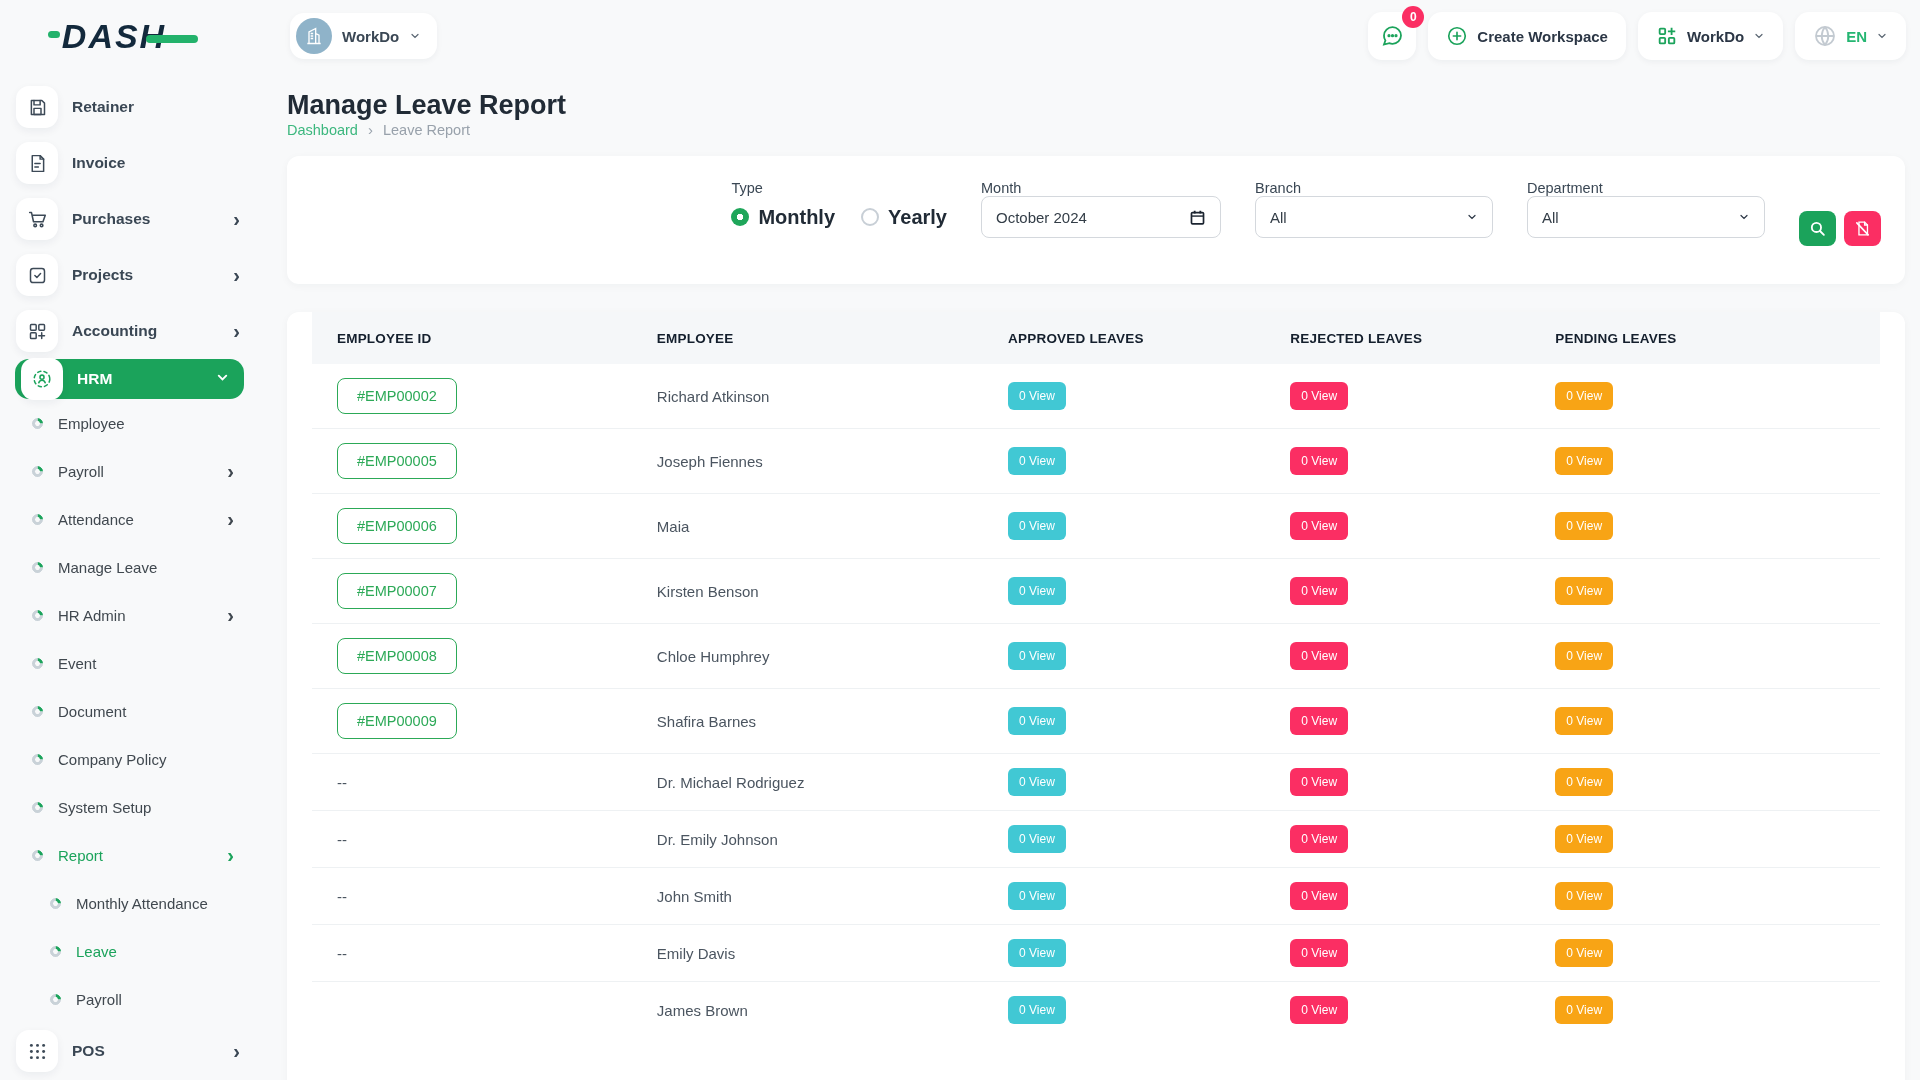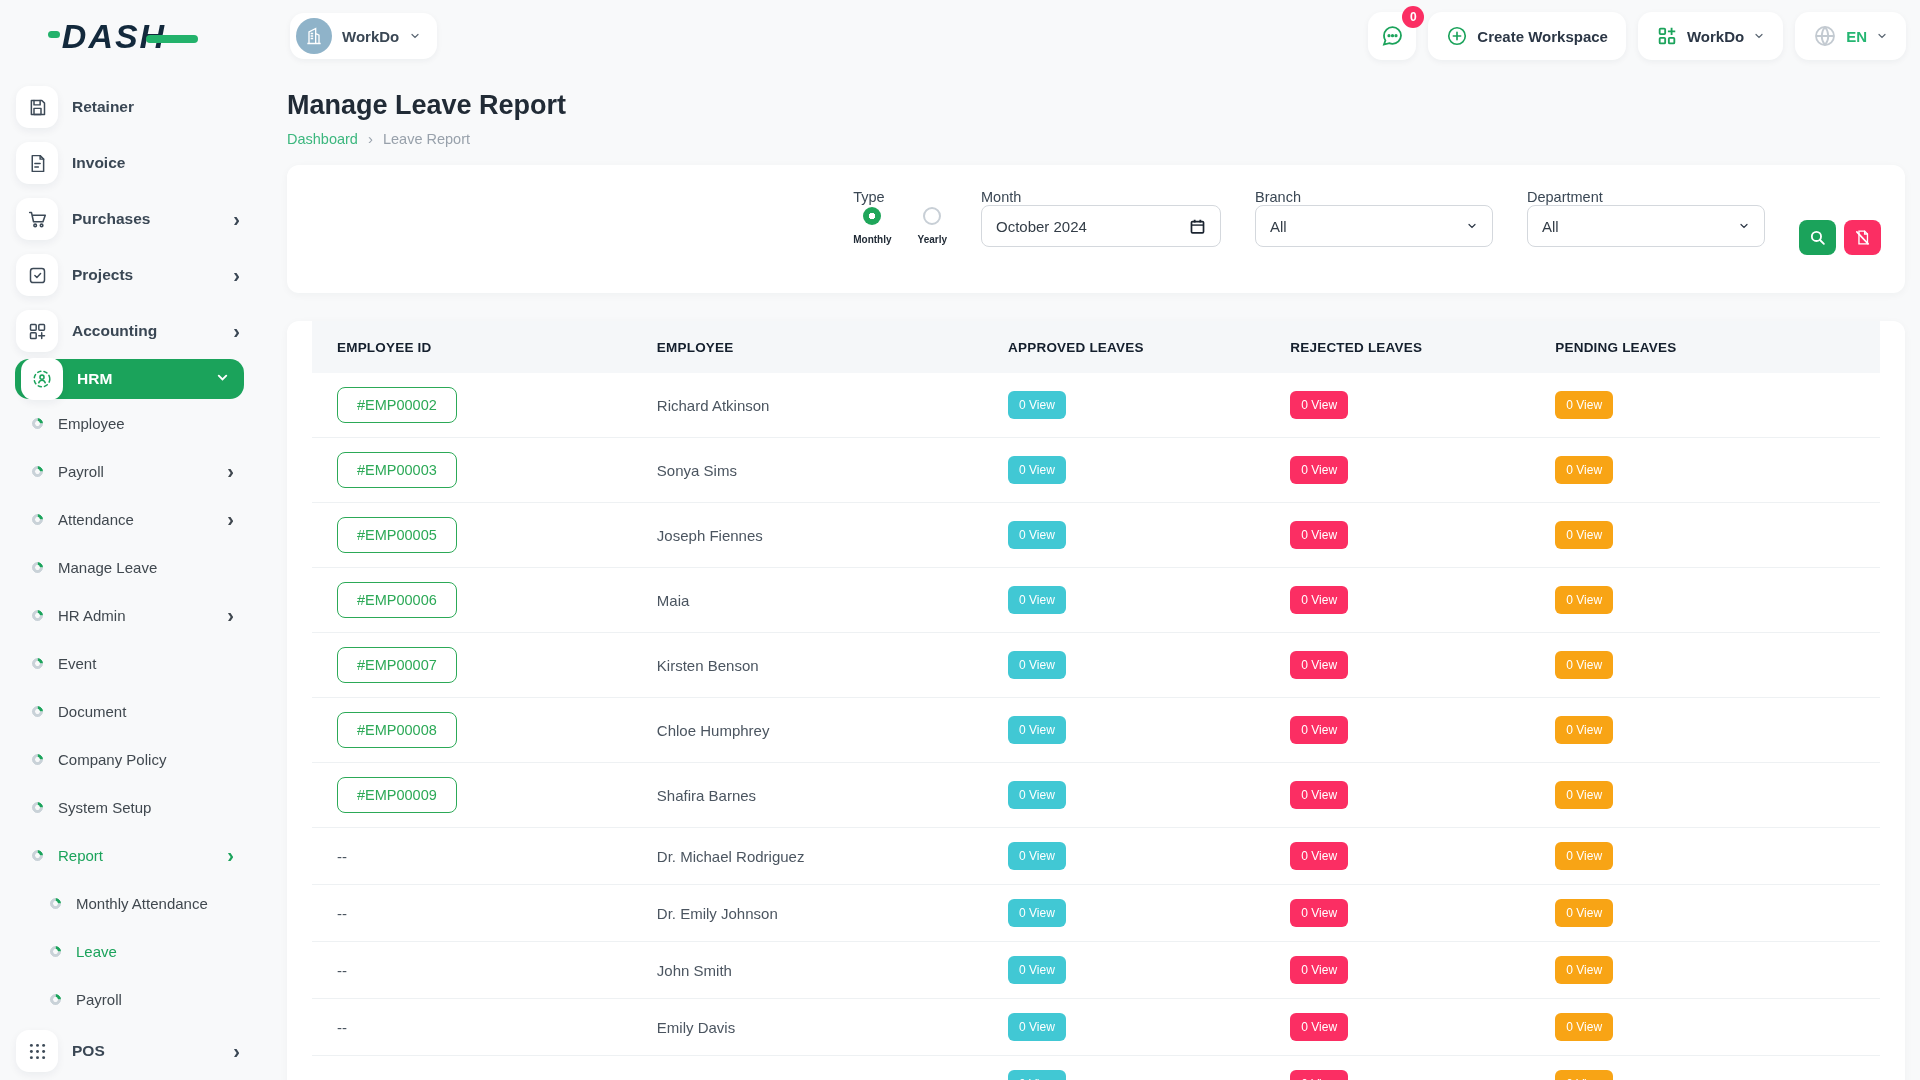--- a/index.html
+++ b/index.html
@@ -58,33 +58,33 @@
   .sub-item .arrow { margin-left:auto; color:#40484f; }
   .sub-item.lvl2 { padding-left:50px; }
   .sub-item.active, .sub-item.active .arrow { color:#1ba35b; }
   .bullet { width:11px; height:11px; border-radius:50%; border:3px solid #c9d2d8;
     border-top-color:#1ba35b; transform:rotate(45deg); flex:0 0 auto; }
   .arrow-r { font-size:20px; line-height:1; font-weight:600; }
 
   
   .main { position:absolute; top:72px; left:260px; width:1660px; padding:18px 15px 0 27px; }
   .page-title { font-size:27px; font-weight:700; color:#212b36; }
-  .breadcrumb { margin-top:9px; font-size:14.5px; display:flex; gap:10px; align-items:center; }
+  .breadcrumb { font-size:14.5px; display:flex; gap:10px; align-items:center; }
   .crumb-link { color:#3cb77e; cursor:pointer; }
   .crumb-sep { color:#9aa3ad; font-size:15px; }
   .crumb-cur { color:#98a1ab; }
 
   .card { background:#fff; border-radius:12px; box-shadow:0 2px 8px rgba(20,40,60,.04); }
   .filter-card { margin-top:18px; height:128px; display:flex; align-items:flex-start;
     justify-content:flex-end; gap:34px; padding:24px 24px 0 24px; }
   .f-group { display:flex; flex-direction:column; }
   .f-label { font-size:14.5px; color:#3a4754; }
   .radio-row { display:flex; gap:26px; align-items:center; height:42px; }
   .radio { display:flex; gap:9px; align-items:center; cursor:pointer;
-    font-size:10px; font-weight:700; color:#212b36;flex-direction:column; }
+    font-size:20px; font-weight:700; color:#212b36; }
   .rdot { width:18px; height:18px; border-radius:50%; border:2px solid #c8cfd6;
     background:#fff; flex:0 0 auto; }
   .rdot.sel { border:none; background:radial-gradient(circle,#fff 0 3px,#1fa65a 3.5px); }
   .f-input { width:240px; height:42px; border:1px solid #d4d8dd; border-radius:8px;
     background:#fff; display:flex; align-items:center; justify-content:space-between;
     padding:0 14px; font-size:15px; color:#333d47; cursor:pointer; }
   .f-select { width:238px; }
   .sq-btn { width:37px; height:35px; border-radius:8px; border:none; cursor:pointer;
     display:flex; align-items:center; justify-content:center; }
   .sq-btn.search { background:#1ba35b; }
@@ -409,27 +409,20 @@
       </thead>
       <tbody id="table-body">
           <tr>
     <td class="cell-id"><button class="emp-id-btn">#EMP00002</button></td>
     <td class="cell-name">Richard Atkinson</td>
     <td><span class="view-badge badge-approved" style="background: rgb(65, 200, 212);">0 View</span></td>
     <td><span class="view-badge badge-rejected" style="background: rgb(251, 46, 99);">0 View</span></td>
     <td><span class="view-badge badge-pending" style="background: rgb(248, 164, 21);">0 View</span></td>
   </tr>
           <tr>
-    <td class="cell-id"><button class="emp-id-btn">#EMP00003</button></td>
-    <td class="cell-name">Sonya Sims</td>
-    <td><span class="view-badge badge-approved" style="background: rgb(65, 200, 212);">0 View</span></td>
-    <td><span class="view-badge badge-rejected" style="background: rgb(251, 46, 99);">0 View</span></td>
-    <td><span class="view-badge badge-pending" style="background: rgb(248, 164, 21);">0 View</span></td>
-  </tr>
-          <tr>
     <td class="cell-id"><button class="emp-id-btn">#EMP00005</button></td>
     <td class="cell-name">Joseph Fiennes</td>
     <td><span class="view-badge badge-approved" style="background: rgb(65, 200, 212);">0 View</span></td>
     <td><span class="view-badge badge-rejected" style="background: rgb(251, 46, 99);">0 View</span></td>
     <td><span class="view-badge badge-pending" style="background: rgb(248, 164, 21);">0 View</span></td>
   </tr>
           <tr>
     <td class="cell-id"><button class="emp-id-btn">#EMP00006</button></td>
     <td class="cell-name">Maia</td>
     <td><span class="view-badge badge-approved" style="background: rgb(65, 200, 212);">0 View</span></td>

